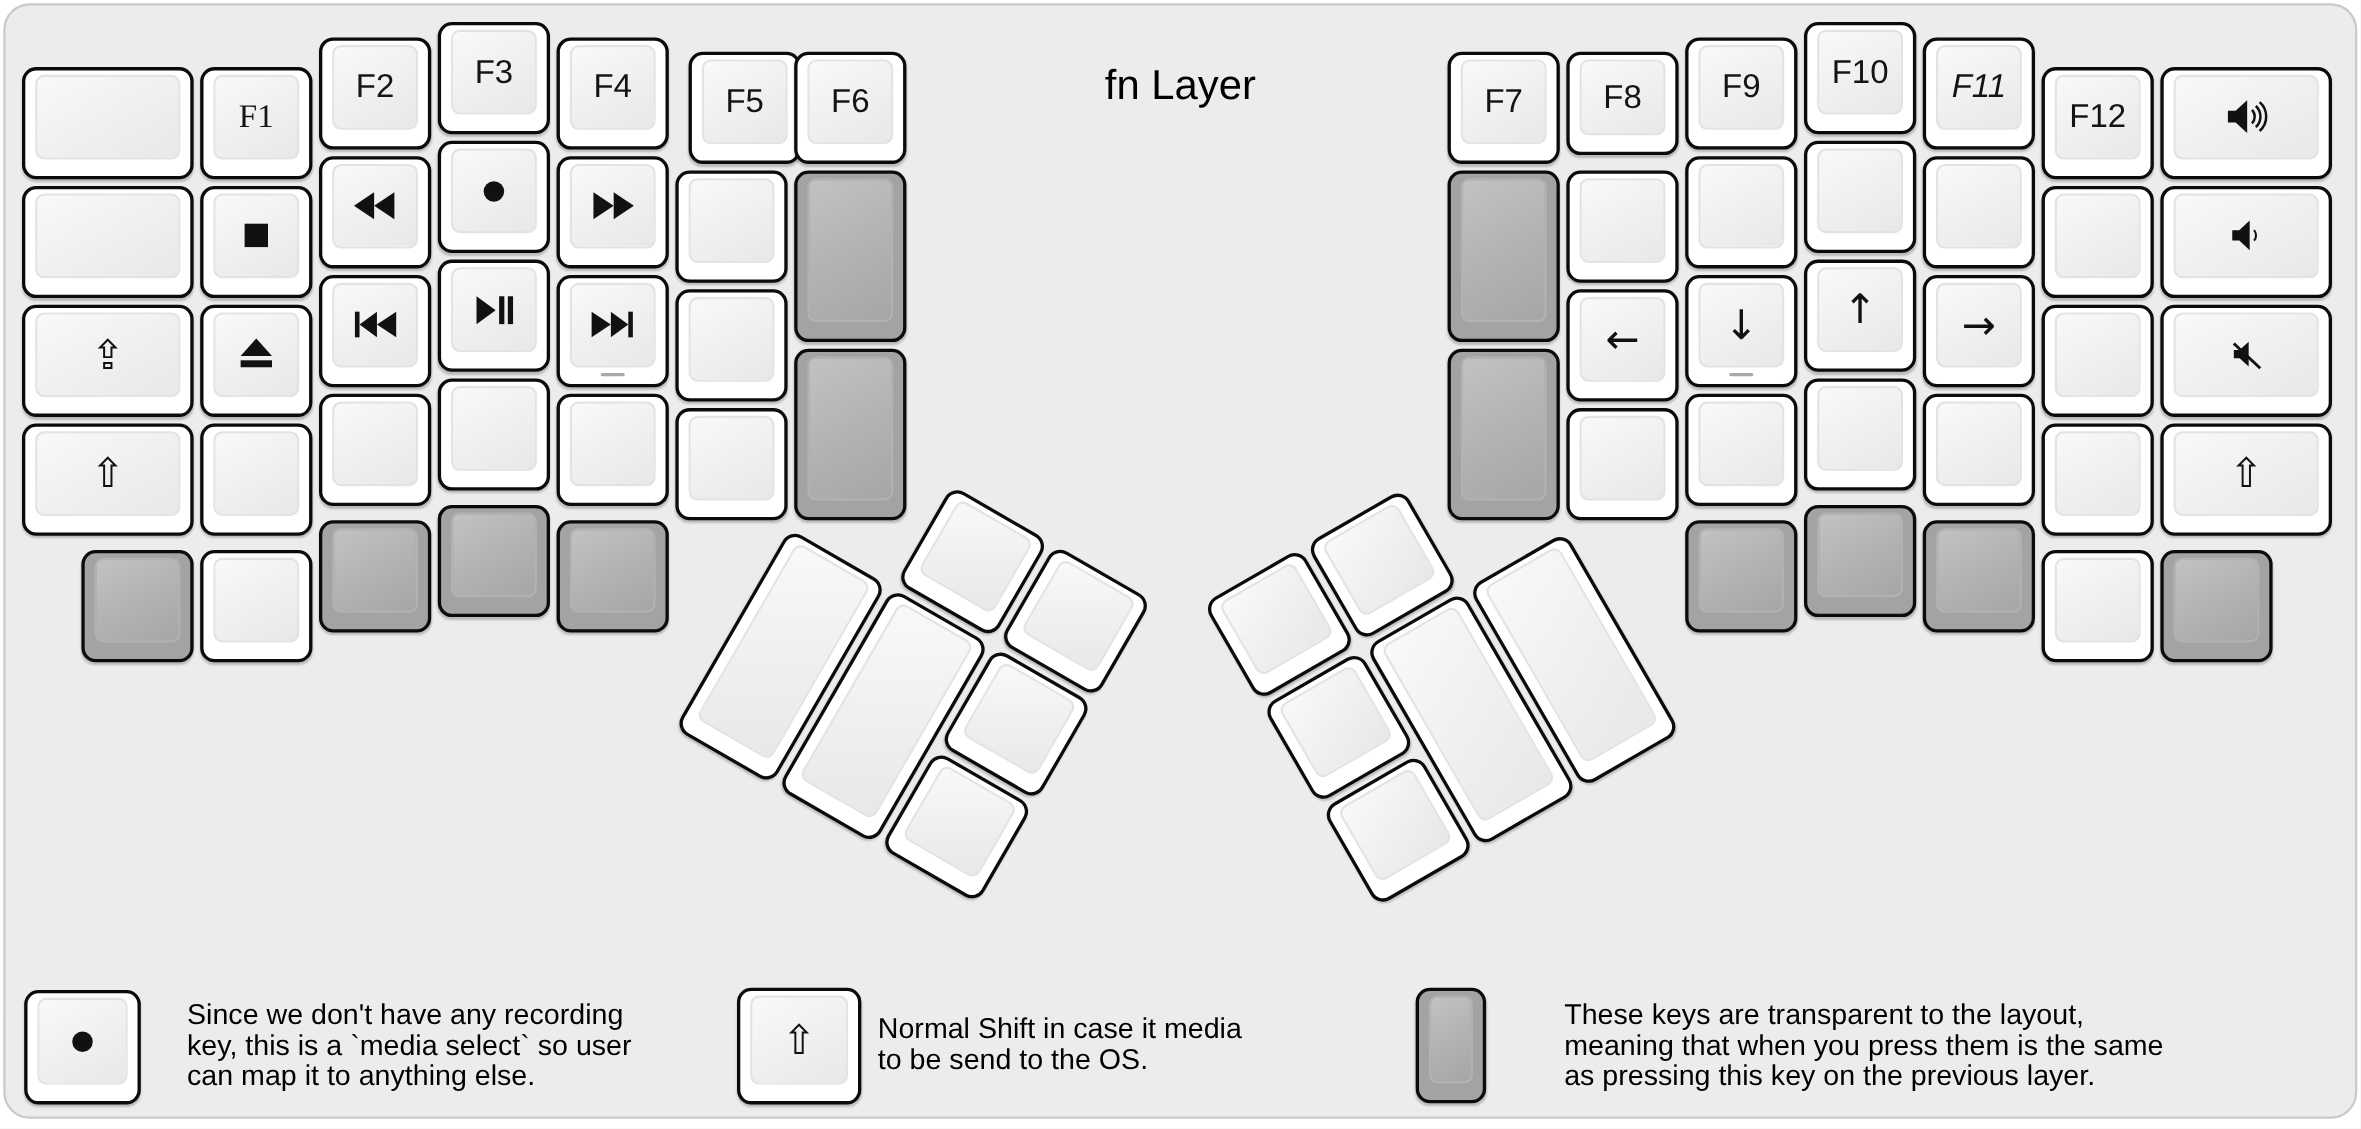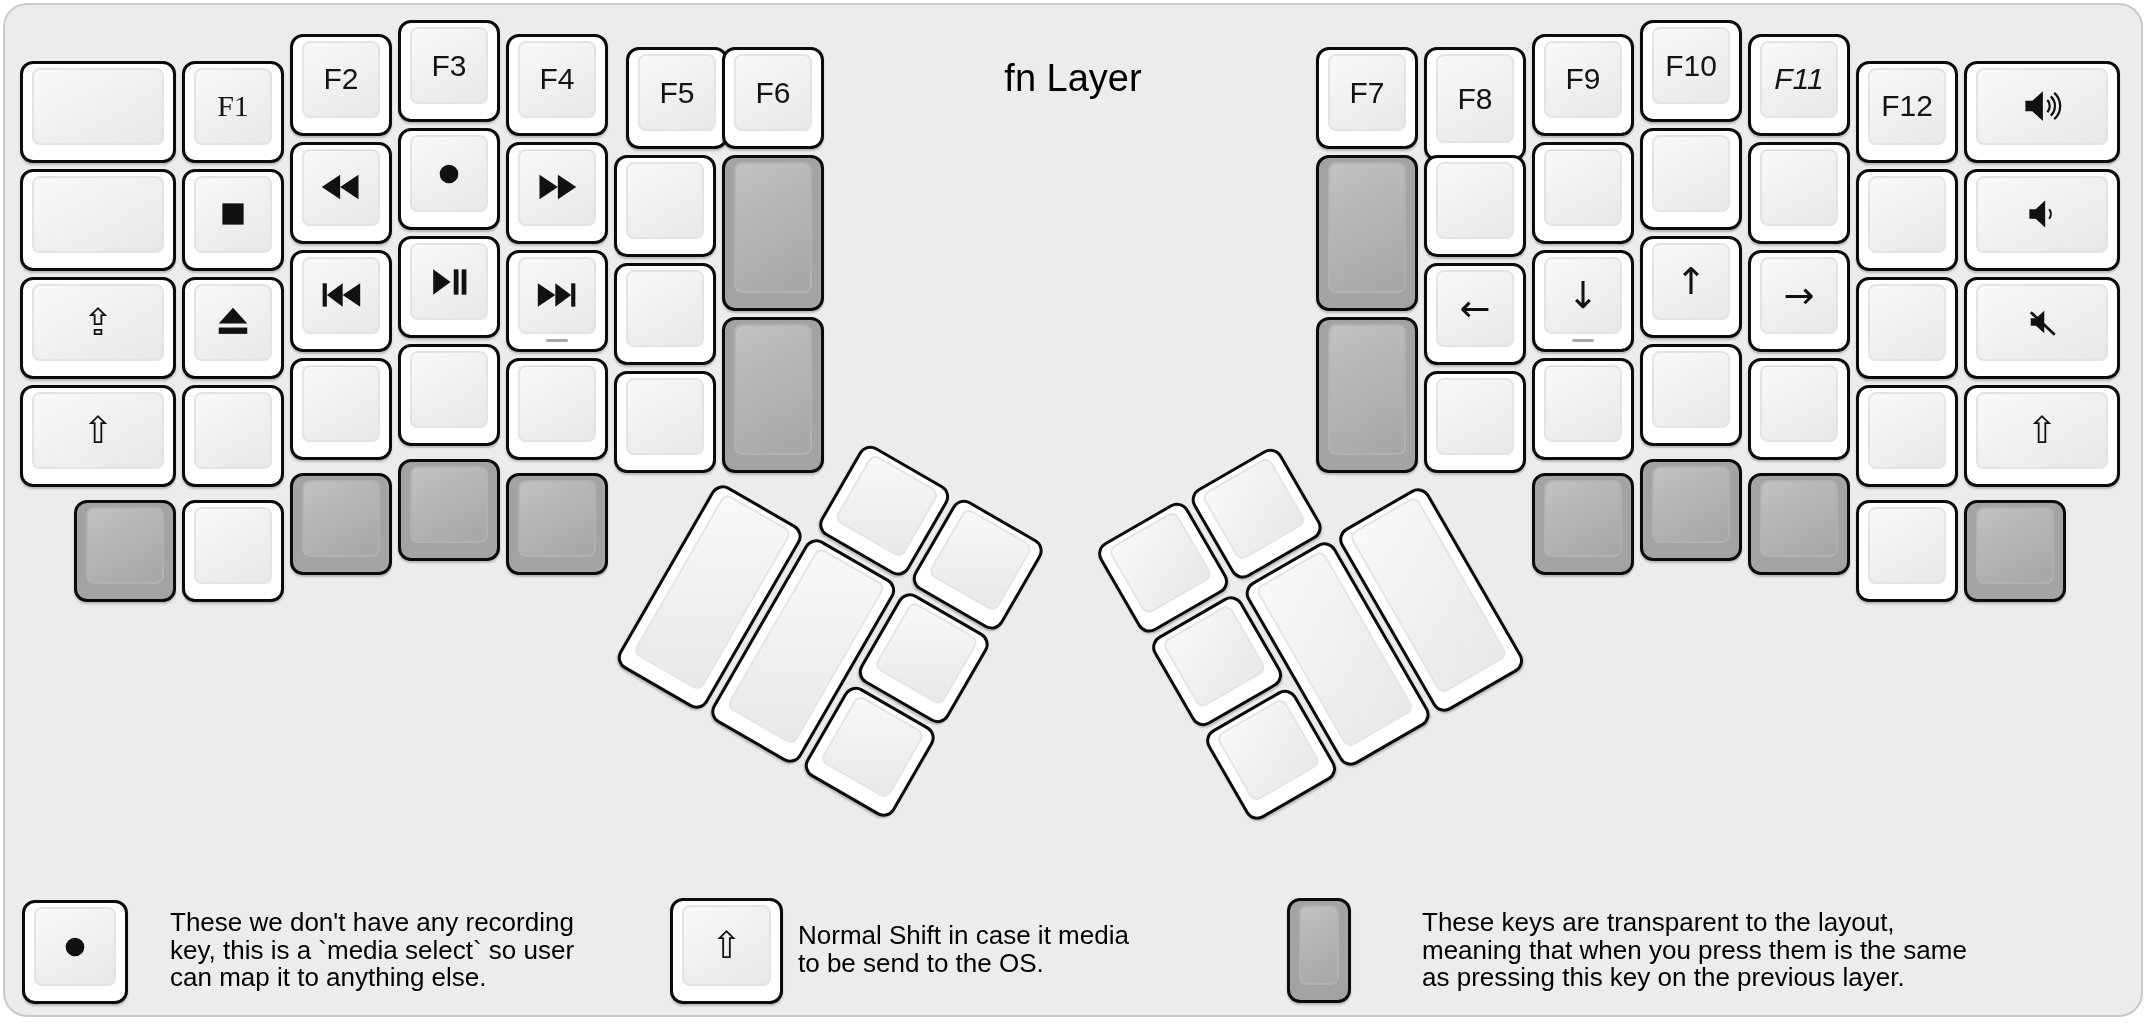--- a/index.html
+++ b/index.html
@@ -212,21 +212,21 @@
       <div class="keytop">
         <span class="label">F7</span>
       </div>
     </div>
     <div class="key gray" style="left: 1316px; top: 155px; width: 102px; height: 156px;">
       <div class="keytop"></div>
     </div>
     <div class="key gray" style="left: 1316px; top: 317px; width: 102px; height: 156px;">
       <div class="keytop"></div>
     </div>
-    <div class="key" style="left: 1424px; top: 47px; width: 102px; height: 114px;">
+    <div class="key" style="left: 1424px; top: 47px; width: 102px; height: 94px;">
       <div class="keytop">
         <span class="label">F8</span>
       </div>
     </div>
     <div class="key" style="left: 1424px; top: 155px; width: 102px; height: 102px;">
       <div class="keytop"></div>
     </div>
     <div class="key" style="left: 1424px; top: 263px; width: 102px; height: 102px;">
       <div class="keytop">
         <span class="glyph">←</span>
@@ -386,21 +386,21 @@
     </div>
   </div>
 <div id="legend">
     <div class="key" style="left: 22px; top: 900px; width: 106px; height: 104px;">
       <div class="keytop">
         <svg width="32" height="32" viewBox="0 0 48 48" fill="#111">
           <circle cx="24" cy="24" r="14"></circle>
         </svg>
       </div>
     </div>
-    <div class="legend-text" style="left: 170px; top: 909px;">These we don't have any recording
+    <div class="legend-text" style="left: 170px; top: 909px;">Since we don't have any recording
 key, this is a `media select` so user
 can map it to anything else.</div>
     <div class="key" style="left: 670px; top: 898px; width: 113px; height: 106px;">
       <div class="keytop">
         <span class="glyph">⇧</span>
       </div>
     </div>
     <div class="legend-text" style="left: 798px; top: 922px;">Normal Shift in case it media
 to be send to the OS.</div>
     <div class="key gray" style="left: 1287px; top: 898px; width: 64px; height: 105px;">

